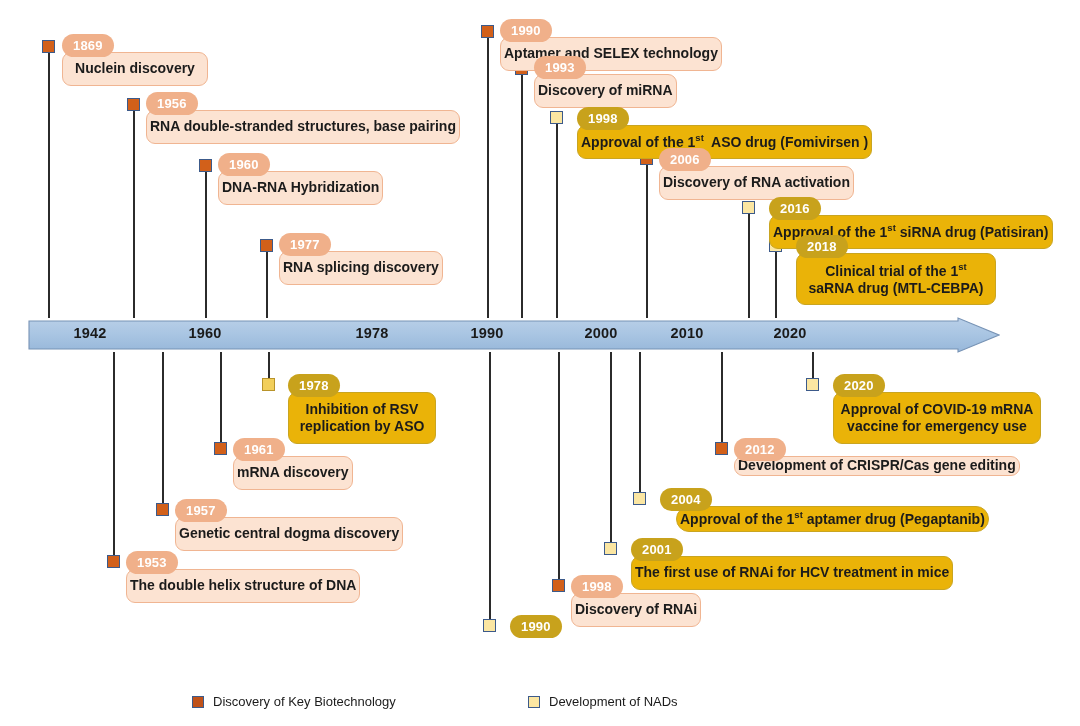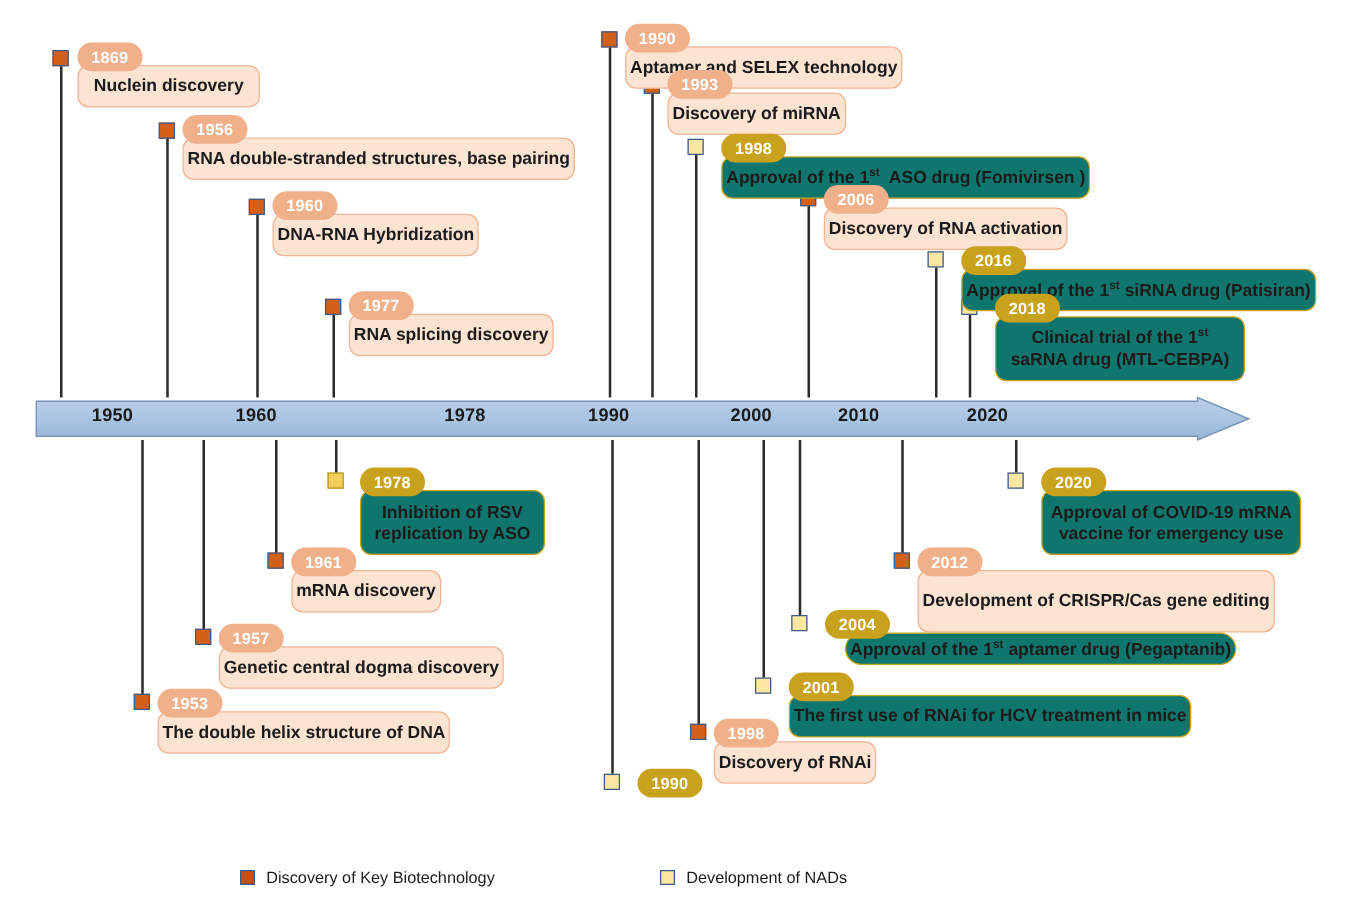--- a/index.html
+++ b/index.html
@@ -87,21 +87,21 @@
     padding: 5px 3px;
     z-index: 2;
     line-height: 1.25;
     white-space: nowrap;
   }
   .event-box.disc {
     background: #fce3d2;
     border: 1.5px solid #f0b592;
   }
   .event-box.dev {
-    background: #0f766e;
+    background: #eab308;
     border: 1.8px solid #c9a521;
   }
   .event-box.wrap { white-space: normal; }
 
   sup { font-size: 9.5px; vertical-align: super; }
 
   
   .legend {
     position: absolute;
     display: flex;
@@ -150,21 +150,21 @@
         <linearGradient id="barGrad" x1="0" y1="0" x2="0" y2="1">
           <stop offset="0%" stop-color="#b9cfe8"></stop>
           <stop offset="45%" stop-color="#aac6e3"></stop>
           <stop offset="100%" stop-color="#97b7da"></stop>
         </linearGradient>
       </defs>
       <path d="M1,4 L930,4 L930,1 L971,18 L930,35 L930,32 L1,32 Z" fill="url(#barGrad)" stroke="#7793b5" stroke-width="1.1"></path>
     </svg>
   </div>
 
-  <div class="axis-label" style="left:90px;">1950</div>
+  <div class="axis-label" style="left:90px;">1942</div>
   <div class="axis-label" style="left:205px;">1960</div>
   <div class="axis-label" style="left:372px;">1978</div>
   <div class="axis-label" style="left:487px;">1990</div>
   <div class="axis-label" style="left:601px;">2000</div>
   <div class="axis-label" style="left:687px;">2010</div>
   <div class="axis-label" style="left:790px;">2020</div>
 
   <div class="marker disc" style="left:42px; top:40px;"></div>
   <div class="year-pill disc" style="left:62px; top:34px;">1869</div>
   <div class="event-box disc" style="left:62px; top:52px; min-width:146px; height:34px;">Nuclein discovery</div>
@@ -230,21 +230,21 @@
   <div class="event-box disc" style="left:126px; top:569px; height:34px;">The double helix structure of DNA</div>
 
   <div class="marker dev" style="left:806px; top:378px;"></div>
   <div class="year-pill dev" style="left:833px; top:374px;">2020</div>
   <div class="event-box dev wrap" style="left:833px; top:392px; width:208px; height:52px;">
     <span>Approval of COVID-19 mRNA<br>vaccine for emergency use</span>
   </div>
 
   <div class="marker disc" style="left:715px; top:442px;"></div>
   <div class="year-pill disc" style="left:734px; top:438px;">2012</div>
-  <div class="event-box disc" style="left:734px; top:456px; height:50px;">Development of CRISPR/Cas gene editing</div>
+  <div class="event-box disc" style="left:734px; top:456px; height:20px;">Development of CRISPR/Cas gene editing</div>
 
   <div class="marker dev" style="left:633px; top:492px;"></div>
   <div class="year-pill dev" style="left:660px; top:488px;">2004</div>
   <div class="event-box dev" style="left:676px; top:506px; height:26px;border-radius:13px;">
     <span>Approval of the 1<sup>st</sup> aptamer drug (Pegaptanib)</span>
   </div>
 
   <div class="marker dev" style="left:604px; top:542px;"></div>
   <div class="year-pill dev" style="left:631px; top:538px;">2001</div>
   <div class="event-box dev" style="left:631px; top:556px; height:34px;">The first use of RNAi for HCV treatment in mice</div>

